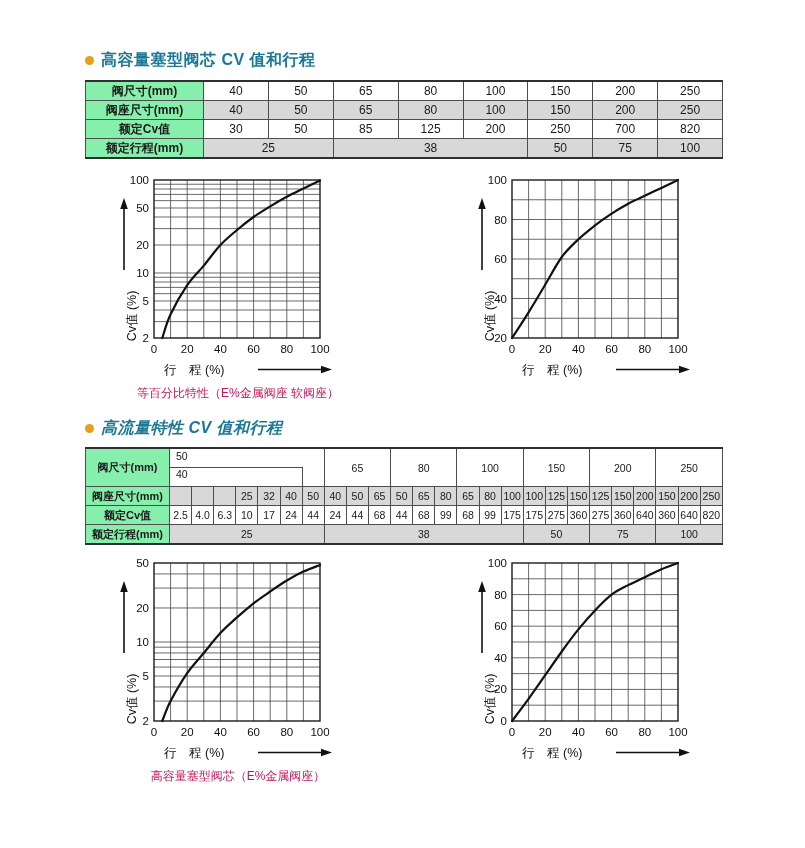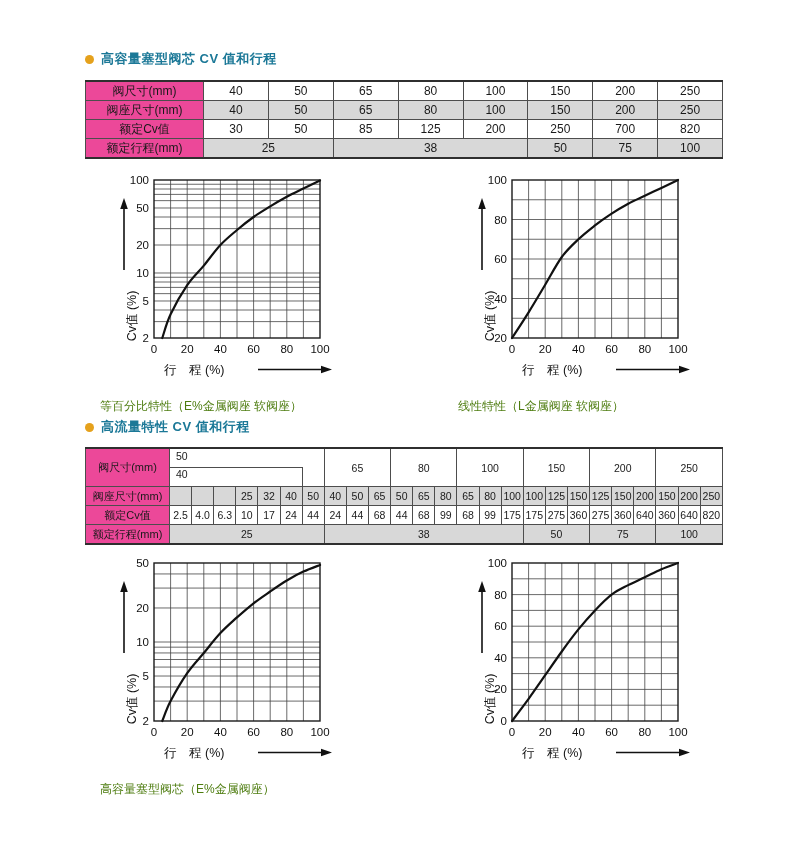--- a/index.html
+++ b/index.html
@@ -2,41 +2,41 @@
 <html><head>
 <meta charset="utf-8">
 <style>
   html,body{margin:0;padding:0;background:#fff;}
   .page{
     position:relative;width:805px;height:848px;background:#ffffff;overflow:hidden;
     font-family:"Liberation Sans","DejaVu Sans",sans-serif;color:#1a1a1a;
   }
   .sec-header{position:absolute;left:85px;display:flex;align-items:center;gap:7px;}
   .bullet{width:9px;height:9px;border-radius:50%;background:#e5a11c;flex:0 0 auto;}
-  .sec-title{color:#1b7897;font-weight:bold;font-size:13px;letter-spacing:.5px;}
+  .sec-title{color:#1b7897;font-weight:bold;font-size:16px;letter-spacing:.5px;}
   table.cvt{border-collapse:collapse;table-layout:fixed;position:absolute;left:85px;
     border-top:2px solid #2f2f2f;border-bottom:2px solid #2f2f2f;background:#fff;}
   table.cvt td{border:1px solid #4d4d4d;text-align:center;vertical-align:middle;
     padding:0;overflow:hidden;white-space:nowrap;}
   #table1{width:638px;}
   #table1 td{height:18px;font-size:12px;}
   #table2{width:638px;}
   #table2 td{height:18px;font-size:10.5px;}
-  td.lbl{background:#ec4899;font-weight:normal;font-size:12px;}
+  td.lbl{background:#86efac;font-weight:bold;font-size:12px;}
   #table2 td.lbl{font-size:11px;}
   tr.gray td:not(.lbl){background:#d8d8d8;}
   tr.white td:not(.lbl){background:#ffffff;}
   td.step{position:relative;text-align:left;}
   td.step .sv{position:absolute;left:6px;font-weight:normal;}
   td.step .sv.top{top:1px;}
   td.step .sv.bot{top:19px;}
   td.step .hdiv{position:absolute;left:0;top:18px;width:85.7%;height:0;border-top:1px solid #4d4d4d;}
   td.step .vdiv{position:absolute;left:85.7%;top:18px;bottom:0;width:0;border-left:1px solid #4d4d4d;}
   .chart-block{position:absolute;width:320px;}
-  .chart-caption{width:276px;font-size:12px;margin-top:14px;color:#4d7c0f;}
+  .chart-caption{width:276px;text-align:center;font-size:12px;margin-top:1px;color:#be185d;}
 </style>
 </head>
 <body>
 
 <div class="page">
 
   <div class="sec-header" style="top:50px;">
     <span class="bullet"></span>
     <span class="sec-title">高容量塞型阀芯 CV 值和行程</span>
   </div>
@@ -186,23 +186,23 @@
         <g stroke="#111" stroke-width="1.6">
           <line x1="24" y1="102" x2="24" y2="38"></line>
           <polygon points="24,30 20.2,41 27.8,41" fill="#111" stroke="none"></polygon>
         </g>
         <text x="36" y="148" font-size="12.5" fill="#111" text-anchor="middle" transform="rotate(-90 36 148)" font-family="&quot;Liberation Sans&quot;,sans-serif">Cv值 (%)</text>
         <text x="64" y="206" font-size="12.5" fill="#111" font-family="&quot;Liberation Sans&quot;,sans-serif">行　程 (%)</text>
         <g stroke="#111" stroke-width="1.6">
           <line x1="158" y1="201.5" x2="224" y2="201.5"></line>
           <polygon points="232,201.5 221,197.8 221,205.2" fill="#111" stroke="none"></polygon>
         </g>
-      </svg><div class="chart-caption">线性特性（L金属阀座 软阀座）</div></div>
-
-  <div class="sec-header" style="top:418px;">
+      </svg></div>
+
+  <div class="sec-header" style="top:418px;font-style:italic;">
     <span class="bullet"></span>
     <span class="sec-title">高流量特性 CV 值和行程</span>
   </div>
 
   <table class="cvt" id="table2" style="top:447px;">
     <colgroup id="table2-cols">
         <col style="width:84px;">
         <col>
         <col>
         <col>

